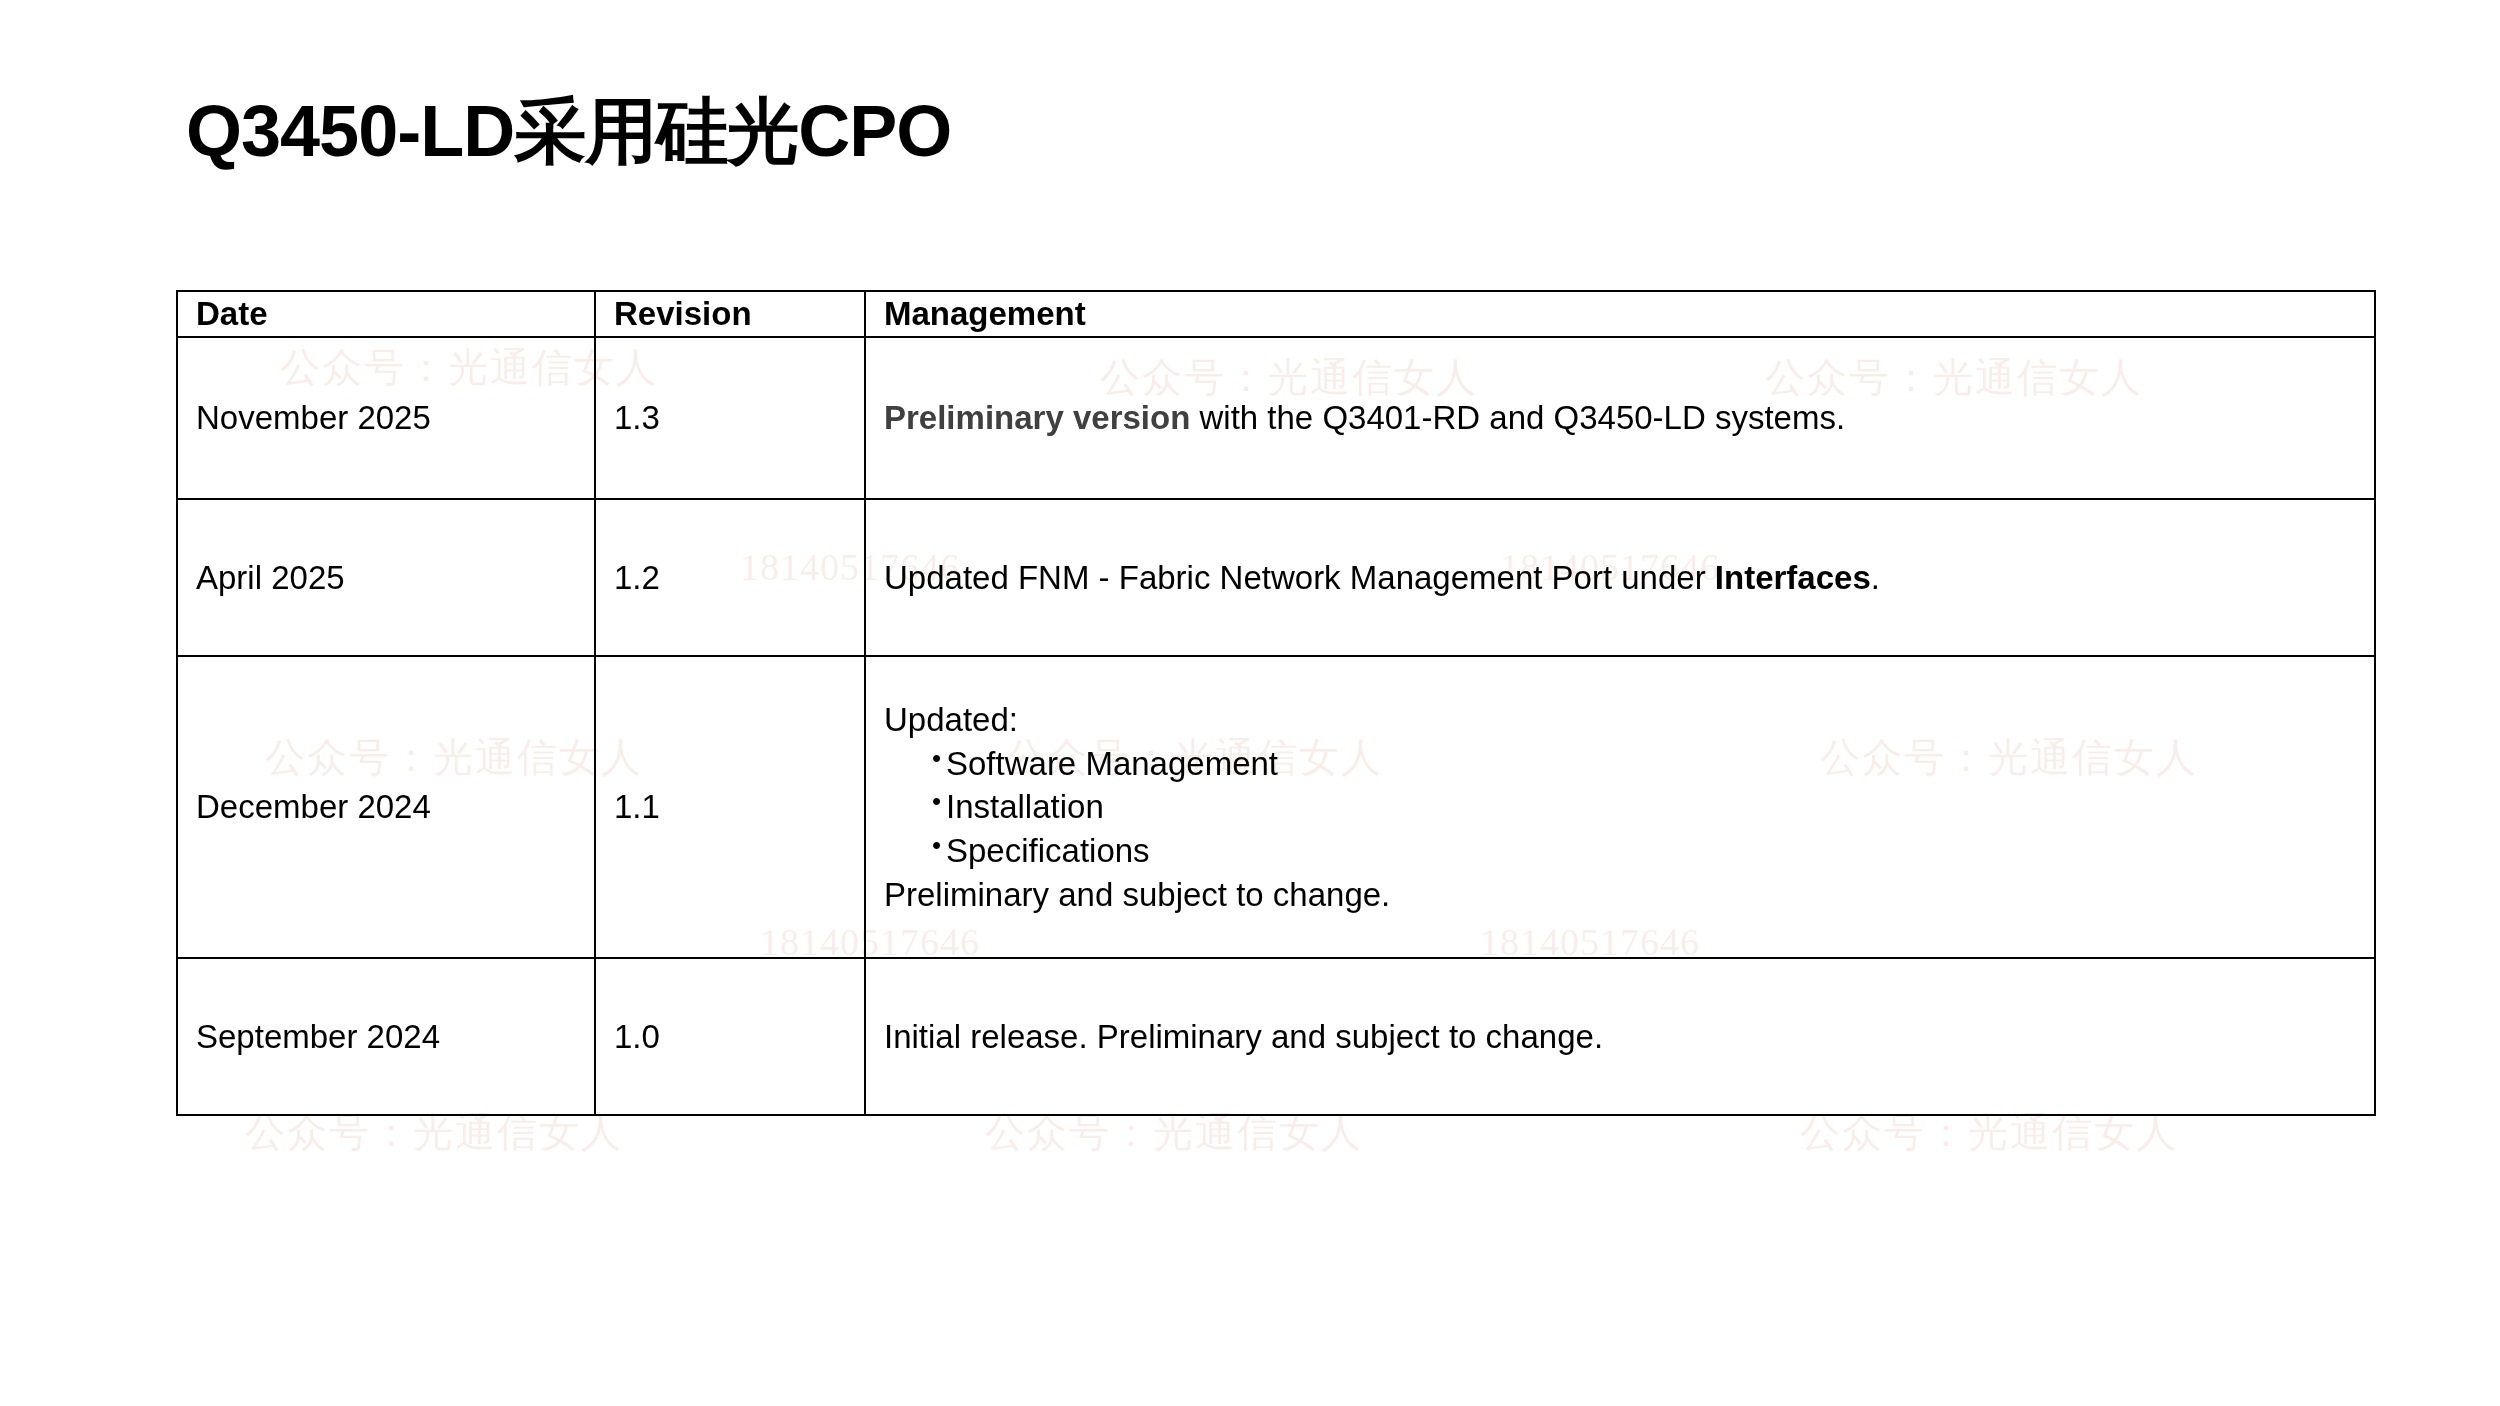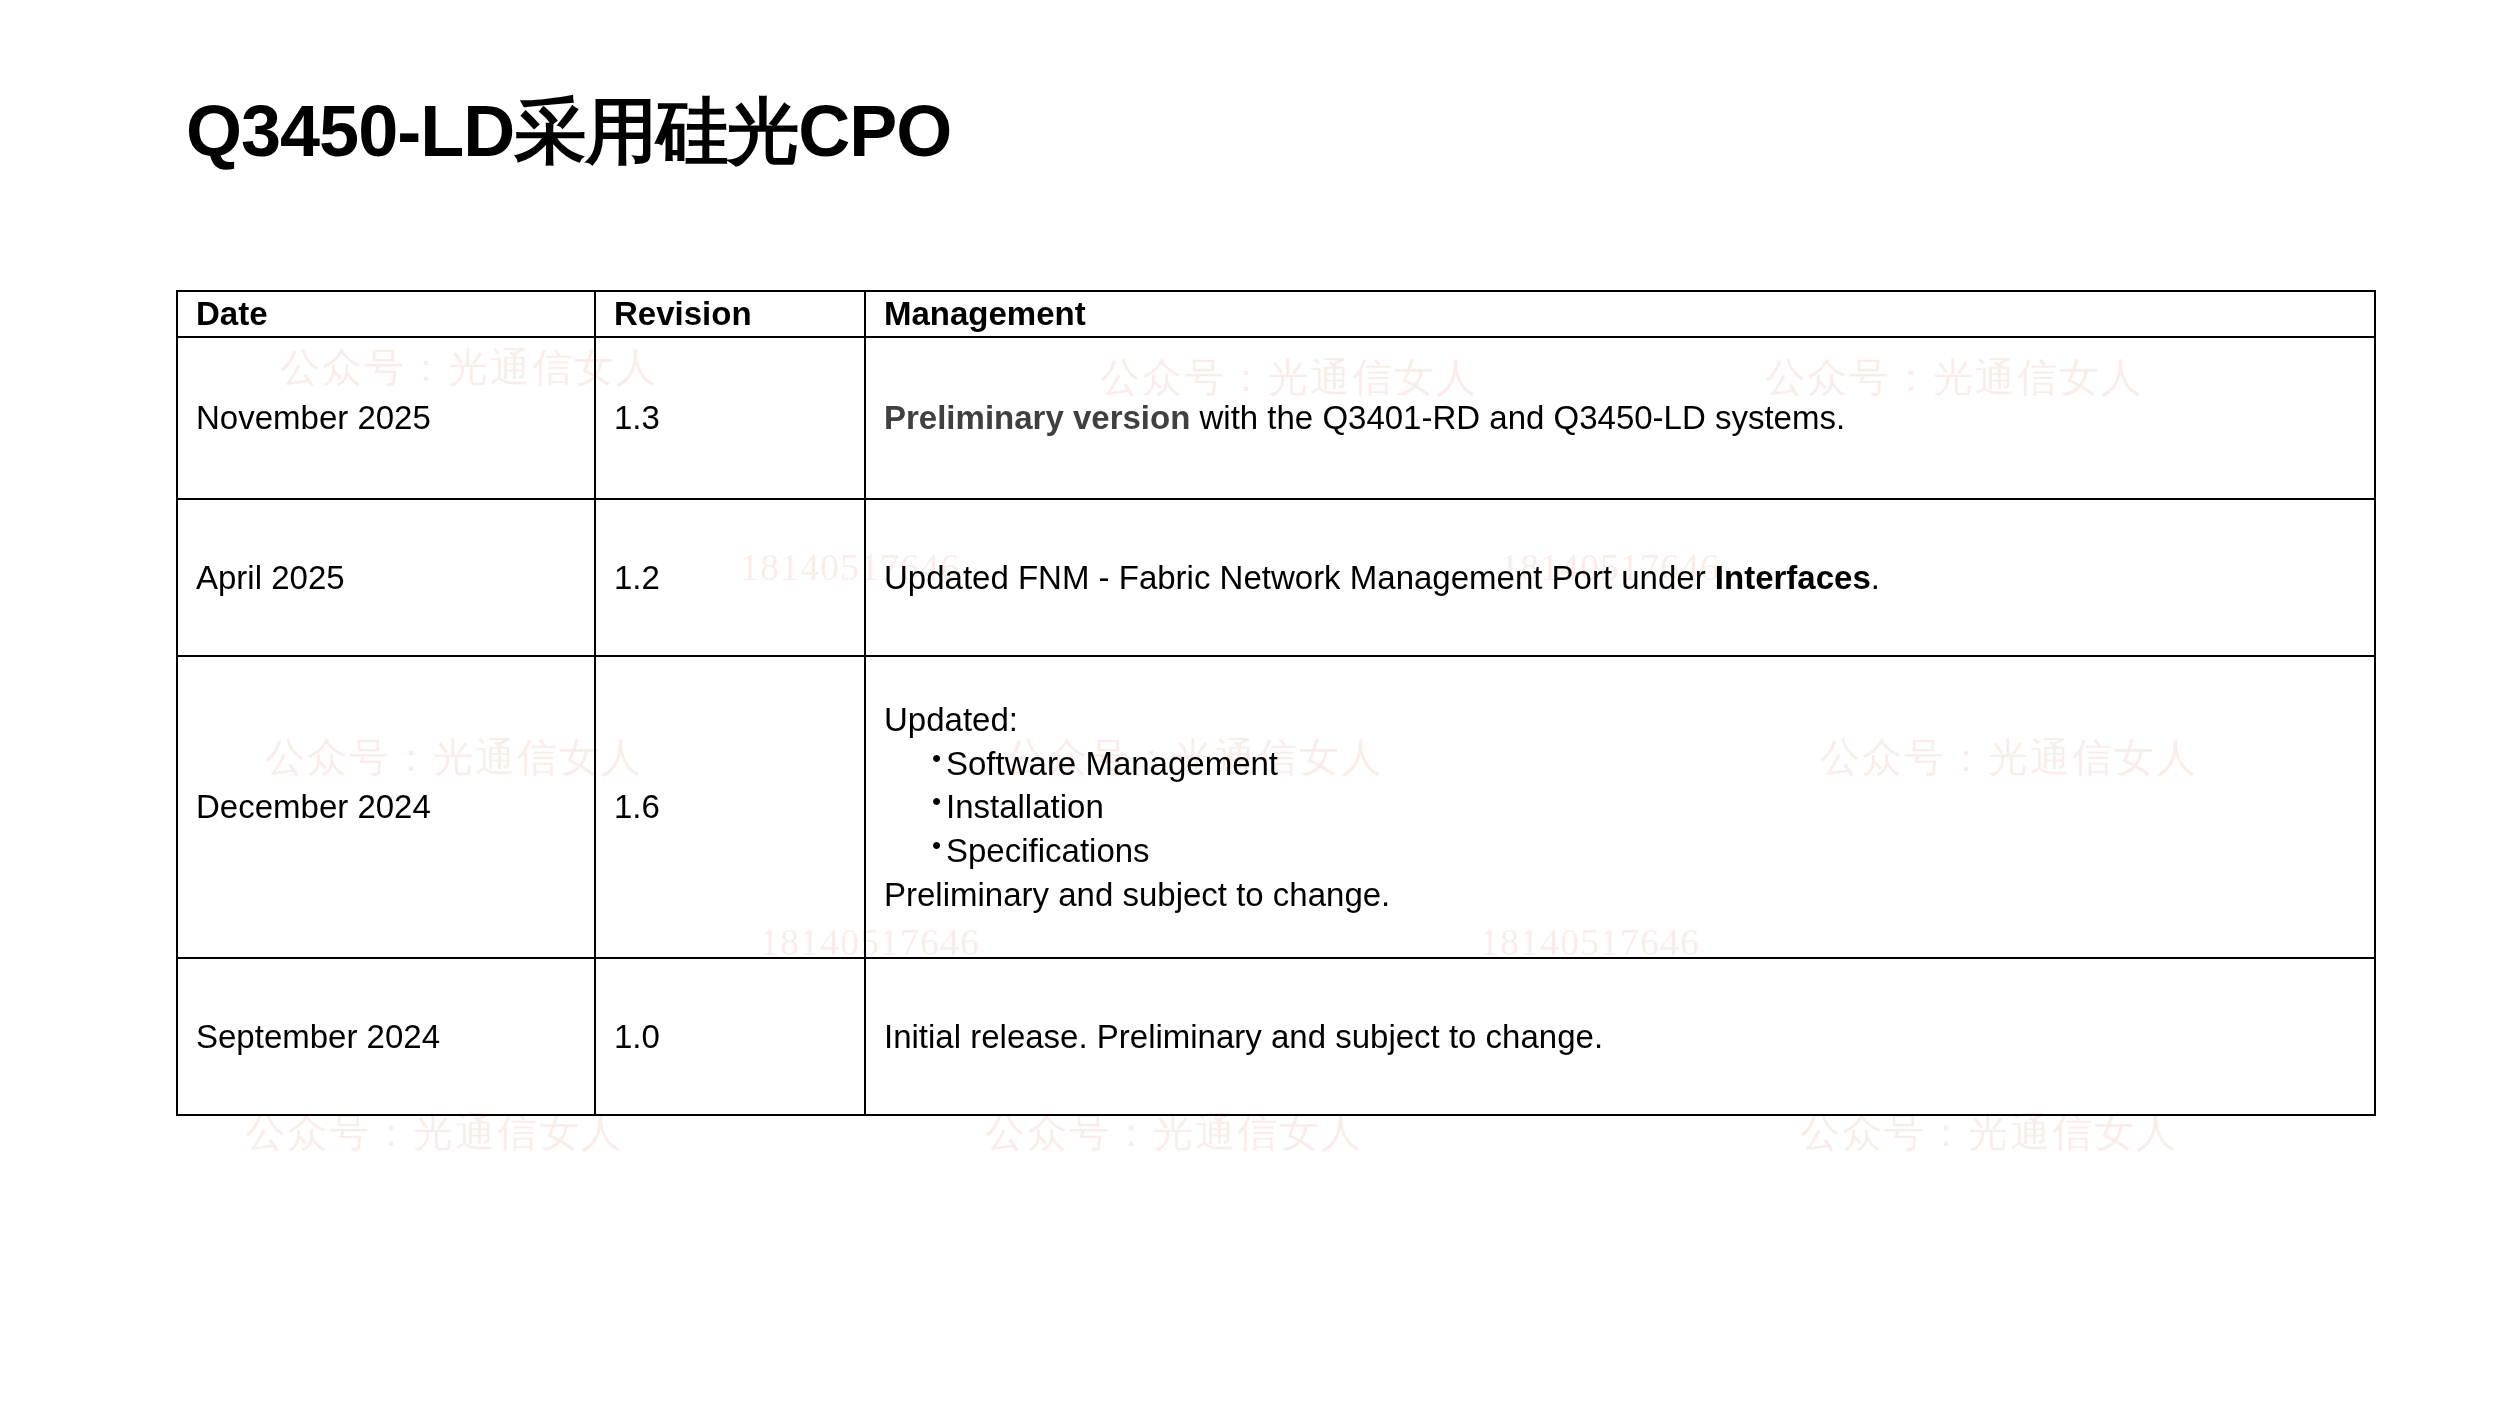--- a/index.html
+++ b/index.html
@@ -156,21 +156,21 @@
       </tr>
 
       <tr class="r-2">
         <td>April 2025</td>
         <td>1.2</td>
         <td><span>Updated FNM - Fabric Network Management Port under </span><span class="desc-strong">Interfaces</span><span>.</span></td>
       </tr>
 
       <tr class="r-3">
         <td>December 2024</td>
-        <td>1.6</td>
+        <td>1.1</td>
         <td>
           <div class="desc-line">Updated:</div>
           <ul class="bullet-list">
             <li>Software Management</li>
             <li>Installation</li>
             <li>Specifications</li>
           </ul>
           <div class="desc-line">Preliminary and subject to change.</div>
         </td>
       </tr>

